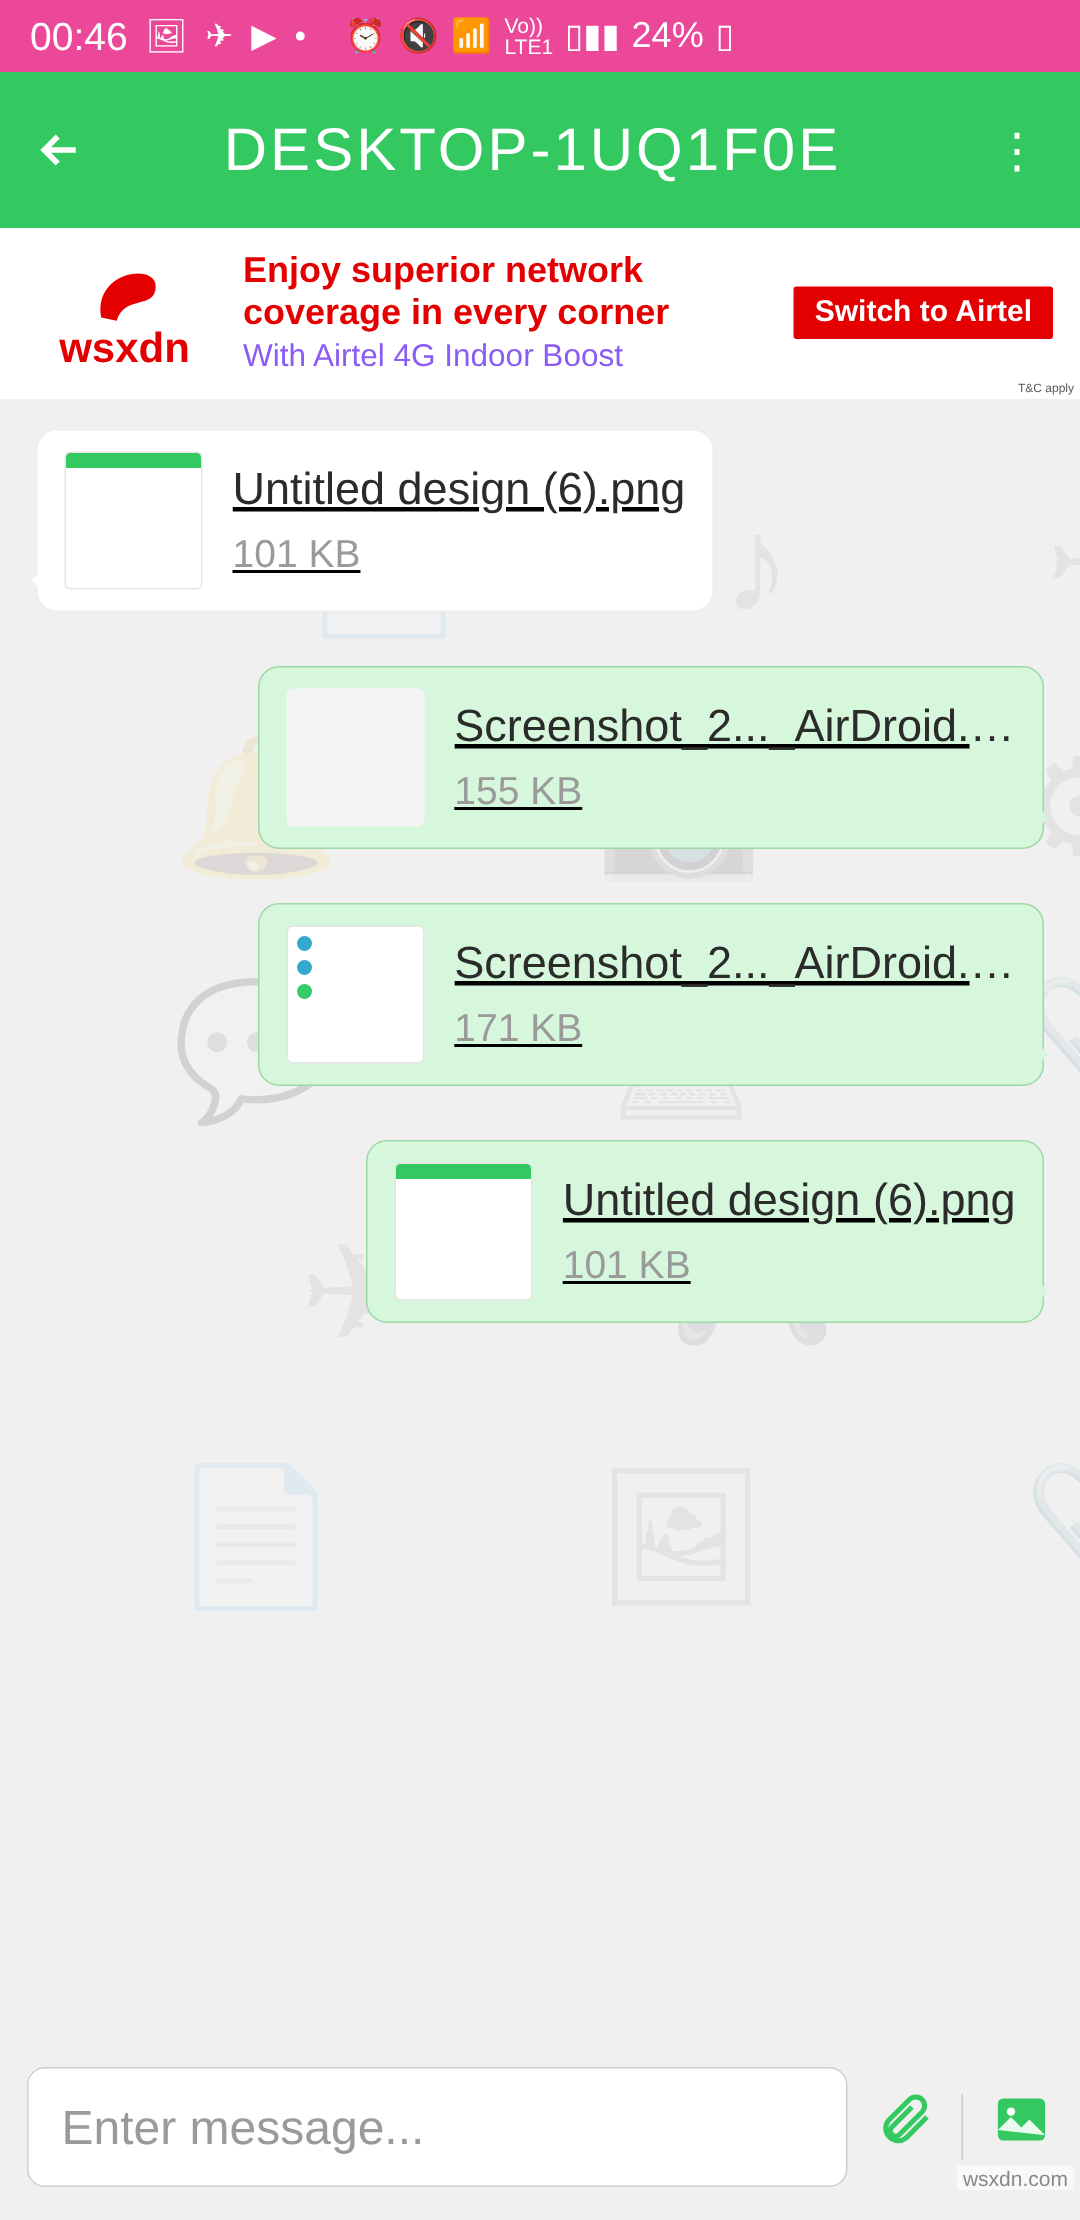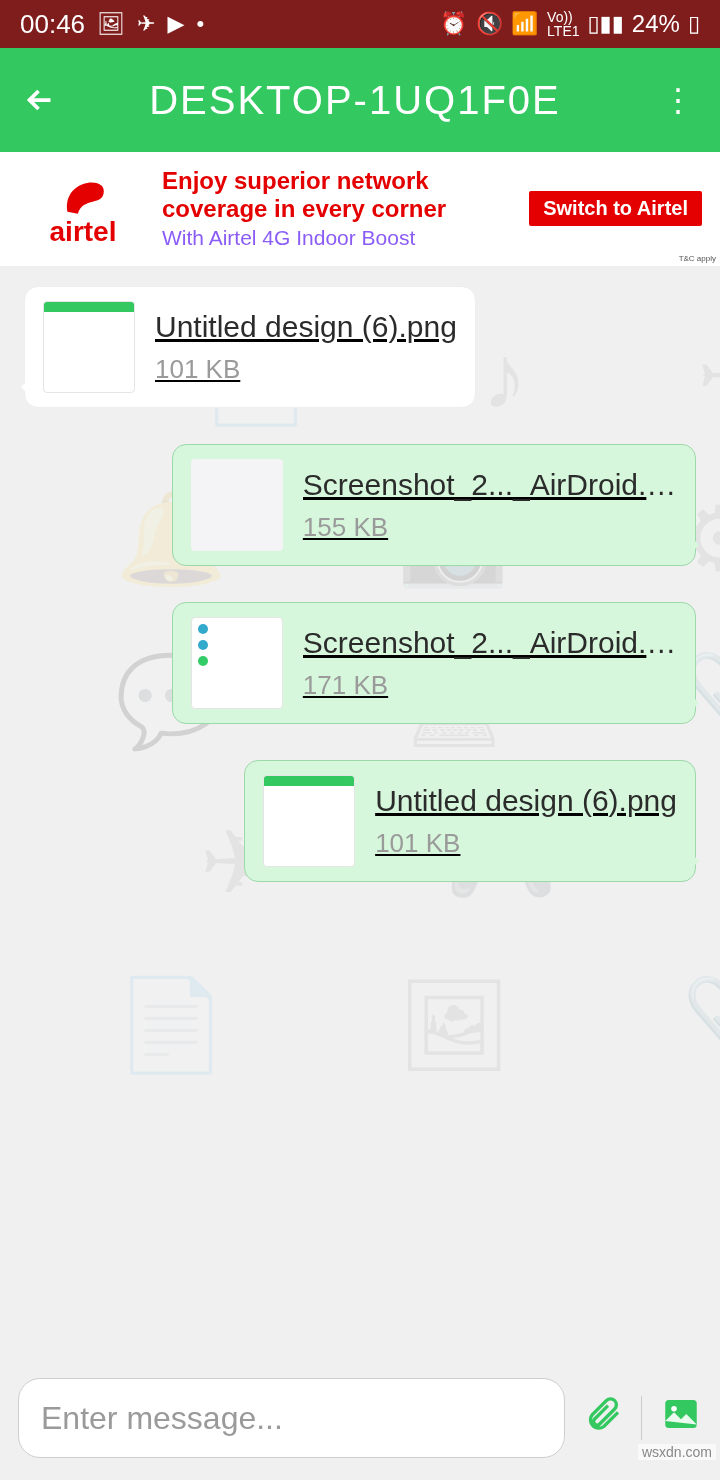--- a/index.html
+++ b/index.html
@@ -6,27 +6,27 @@
     body {
       width: 720px;
       height: 1480px;
       font-family: sans-serif;
       overflow: hidden;
       position: relative;
       background: #f0f0f0;
     }
     .status-bar {
       height: 48px;
-      background: #7f1d1d;
+      background: #ec4899;
       color: #fff;
       display: flex;
       align-items: center;
       padding: 0 20px;
       font-size: 26px;
-      justify-content: space-between;
+      gap: 26px;
     }
     .status-left { display: flex; align-items: center; gap: 12px; }
     .status-right { display: flex; align-items: center; gap: 8px; font-size: 24px;}
     .status-ico { font-size: 22px; }
     .app-bar {
       height: 104px;
       background: #34c860;
       display: flex;
       align-items: center;
       padding: 0 22px;
@@ -127,21 +127,21 @@
       color: #2b2b2b; font-size: 30px;
       font-family: "Comic Sans MS", cursive, sans-serif;
       white-space: nowrap; overflow: hidden; text-overflow: ellipsis;
     }
     .file-size { color: #9a9a9a; font-size: 26px; font-family: "Comic Sans MS", cursive, sans-serif;}
     .input-bar {
       position: absolute; bottom: 22px; left: 18px; right: 18px;
       height: 80px; display: flex; align-items: center; gap: 18px;
     }
     .text-input {
-      flex: 1; height: 100%; border: 1px solid #cfcfcf; border-radius: 22px;
+      flex: 1; height: 100%; border: 1px solid #cfcfcf; border-radius: 12px;
       font-size: 32px; padding: 0 22px; color: #9a9a9a;
       font-family: "Comic Sans MS", cursive, sans-serif;
       background: #fff;
       display: flex; align-items: center;
     }
     .attach-icon, .image-icon { color: #34c860; font-size: 40px; cursor: pointer; }
     .vsep { width: 1px; height: 44px; background: #ccc;}
     .watermark { position:absolute; right:4px; bottom:20px; font-size:14px; color:#888; background: rgba(255,255,255,0.6); padding: 0 4px;}
   </style>
 </head>
@@ -174,21 +174,21 @@
   </div>
   <div class="app-title">DESKTOP-1UQ1F0E</div>
   <div class="menu-dots">⋮</div>
 </div>
 
 <div class="ad-banner">
   <div class="ad-logo">
     <svg width="52" height="46" viewBox="0 0 50 44">
         <path d="M10 40 C 5 10, 45 5, 45 20 C 45 35, 25 25, 20 42 Z" fill="#e40000"></path>
       </svg>
-    <div class="ad-logo-text">airtel</div>
+    <div class="ad-logo-text">wsxdn</div>
   </div>
   <div class="ad-copy">
     <div class="ad-headline">Enjoy superior network coverage in every corner</div>
     <div class="ad-sub">With Airtel 4G Indoor Boost</div>
   </div>
   <div class="ad-cta">Switch to Airtel</div>
   <div class="ad-tc">T&amp;C apply</div>
 </div>
 
 <div class="chat-area">

